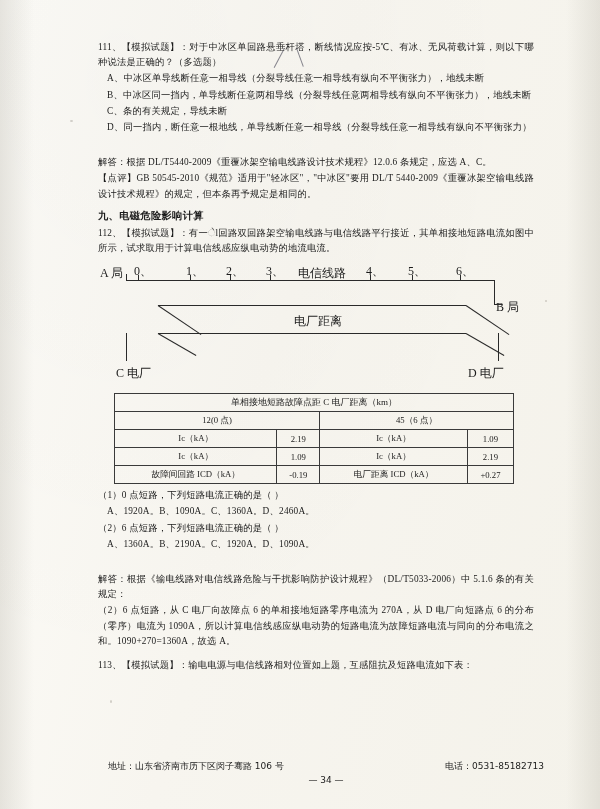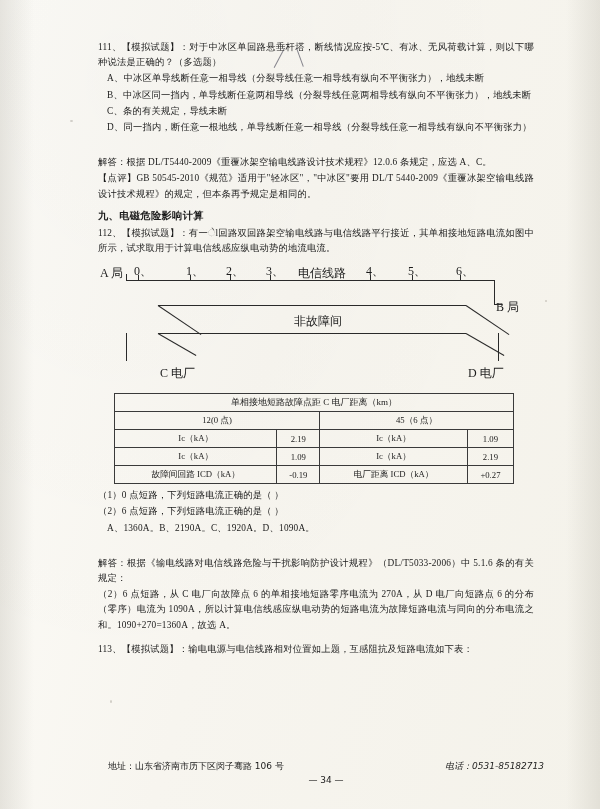--- a/index.html
+++ b/index.html
@@ -107,21 +107,21 @@
     display: flex;
     justify-content: space-between;
     align-items: baseline;
   }
   .pageno {
     text-align: center;
     font-size: 9px;
     margin-top: 2px;
   }
   .ftr-left { white-space: nowrap; }
-  .ftr-right { white-space: nowrap; font-style: italic; }
+  .ftr-right { white-space: nowrap; }
 
   
   .speck {
     position: absolute;
     background: rgba(90,85,70,0.25);
     border-radius: 50%;
   }
   .pen {
     position: absolute;
     border-left: 1.4px solid rgba(40,40,60,0.55);
@@ -162,24 +162,24 @@
     <p class="ind1">【点评】GB 50545-2010《规范》适用于"轻冰区"，"中冰区"要用 DL/T 5440-2009《重覆冰架空输电线路设计技术规程》的规定，但本条再予规定是相同的。</p>
 
     <div class="sec-title">九、电磁危险影响计算</div>
 
     <p class="ind1">112、【模拟试题】：有一ેl回路双回路架空输电线路与电信线路平行接近，其单相接地短路电流如图中所示，试求取用于计算电信线感应纵电动势的地流电流。</p>
 
     <div class="figure">
 
       <div class="fig-label" style="left:2px; top:4px;">A 局</div>
       <div class="fig-label" style="left:398px; top:38px;">B 局</div>
-      <div class="fig-label" style="left:18px; top:104px;margin-left:44px;">C 电厂</div>
+      <div class="fig-label" style="left:18px; top:104px;">C 电厂</div>
       <div class="fig-label" style="left:370px; top:104px;text-align:right;">D 电厂</div>
       <div class="fig-label" style="left:200px; top:4px;">电信线路</div>
-      <div class="fig-label" style="left:196px; top:52px;">非故障间</div>
+      <div class="fig-label" style="left:196px; top:52px;">电厂距离</div>
 
       <div class="fig-label" style="left:36px; top:2px;">0、</div>
       <div class="fig-label" style="left:88px; top:2px;">1、</div>
       <div class="fig-label" style="left:128px; top:2px;">2、</div>
       <div class="fig-label" style="left:168px; top:2px;">3、</div>
       <div class="fig-label" style="left:268px; top:2px;">4、</div>
       <div class="fig-label" style="left:310px; top:2px;">5、</div>
       <div class="fig-label" style="left:358px; top:2px;">6、</div>
 
       <div class="fig-line h-line" style="left:28px; top:19px; width:368px;"></div>
@@ -233,20 +233,21 @@
       <tr>
         <td class="lbl">故障间回路 ICD（kA）</td>
         <td>-0.19</td>
         <td class="lbl">电厂距离 ICD（kA）</td>
         <td>+0.27</td>
       </tr>
     </tbody>
       </table>
 
     <p class="ind1">（1）0 点短路，下列短路电流正确的是（ ）</p>
+    <p class="ind2">A、1920A。B、1090A。C、1360A。D、2460A。</p>
     <p class="ind1">（2）6 点短路，下列短路电流正确的是（ ）</p>
     <p class="ind2">A、1360A。B、2190A。C、1920A。D、1090A。</p>
 
     <p class="ind1 blockgap">解答：根据《输电线路对电信线路危险与干扰影响防护设计规程》（DL/T5033-2006）中 5.1.6 条的有关规定：</p>
     <p class="ind1">（2）6 点短路，从 C 电厂向故障点 6 的单相接地短路零序电流为 270A，从 D 电厂向短路点 6 的分布（零序）电流为 1090A，所以计算电信线感应纵电动势的短路电流为故障短路电流与同向的分布电流之和。1090+270=1360A，故选 A。</p>
 
     <p class="ind1 blockgap" style="margin-top:9px;">113、【模拟试题】：输电电源与电信线路相对位置如上题，互感阻抗及短路电流如下表：</p>
   </div>
 
   <div class="footer">

